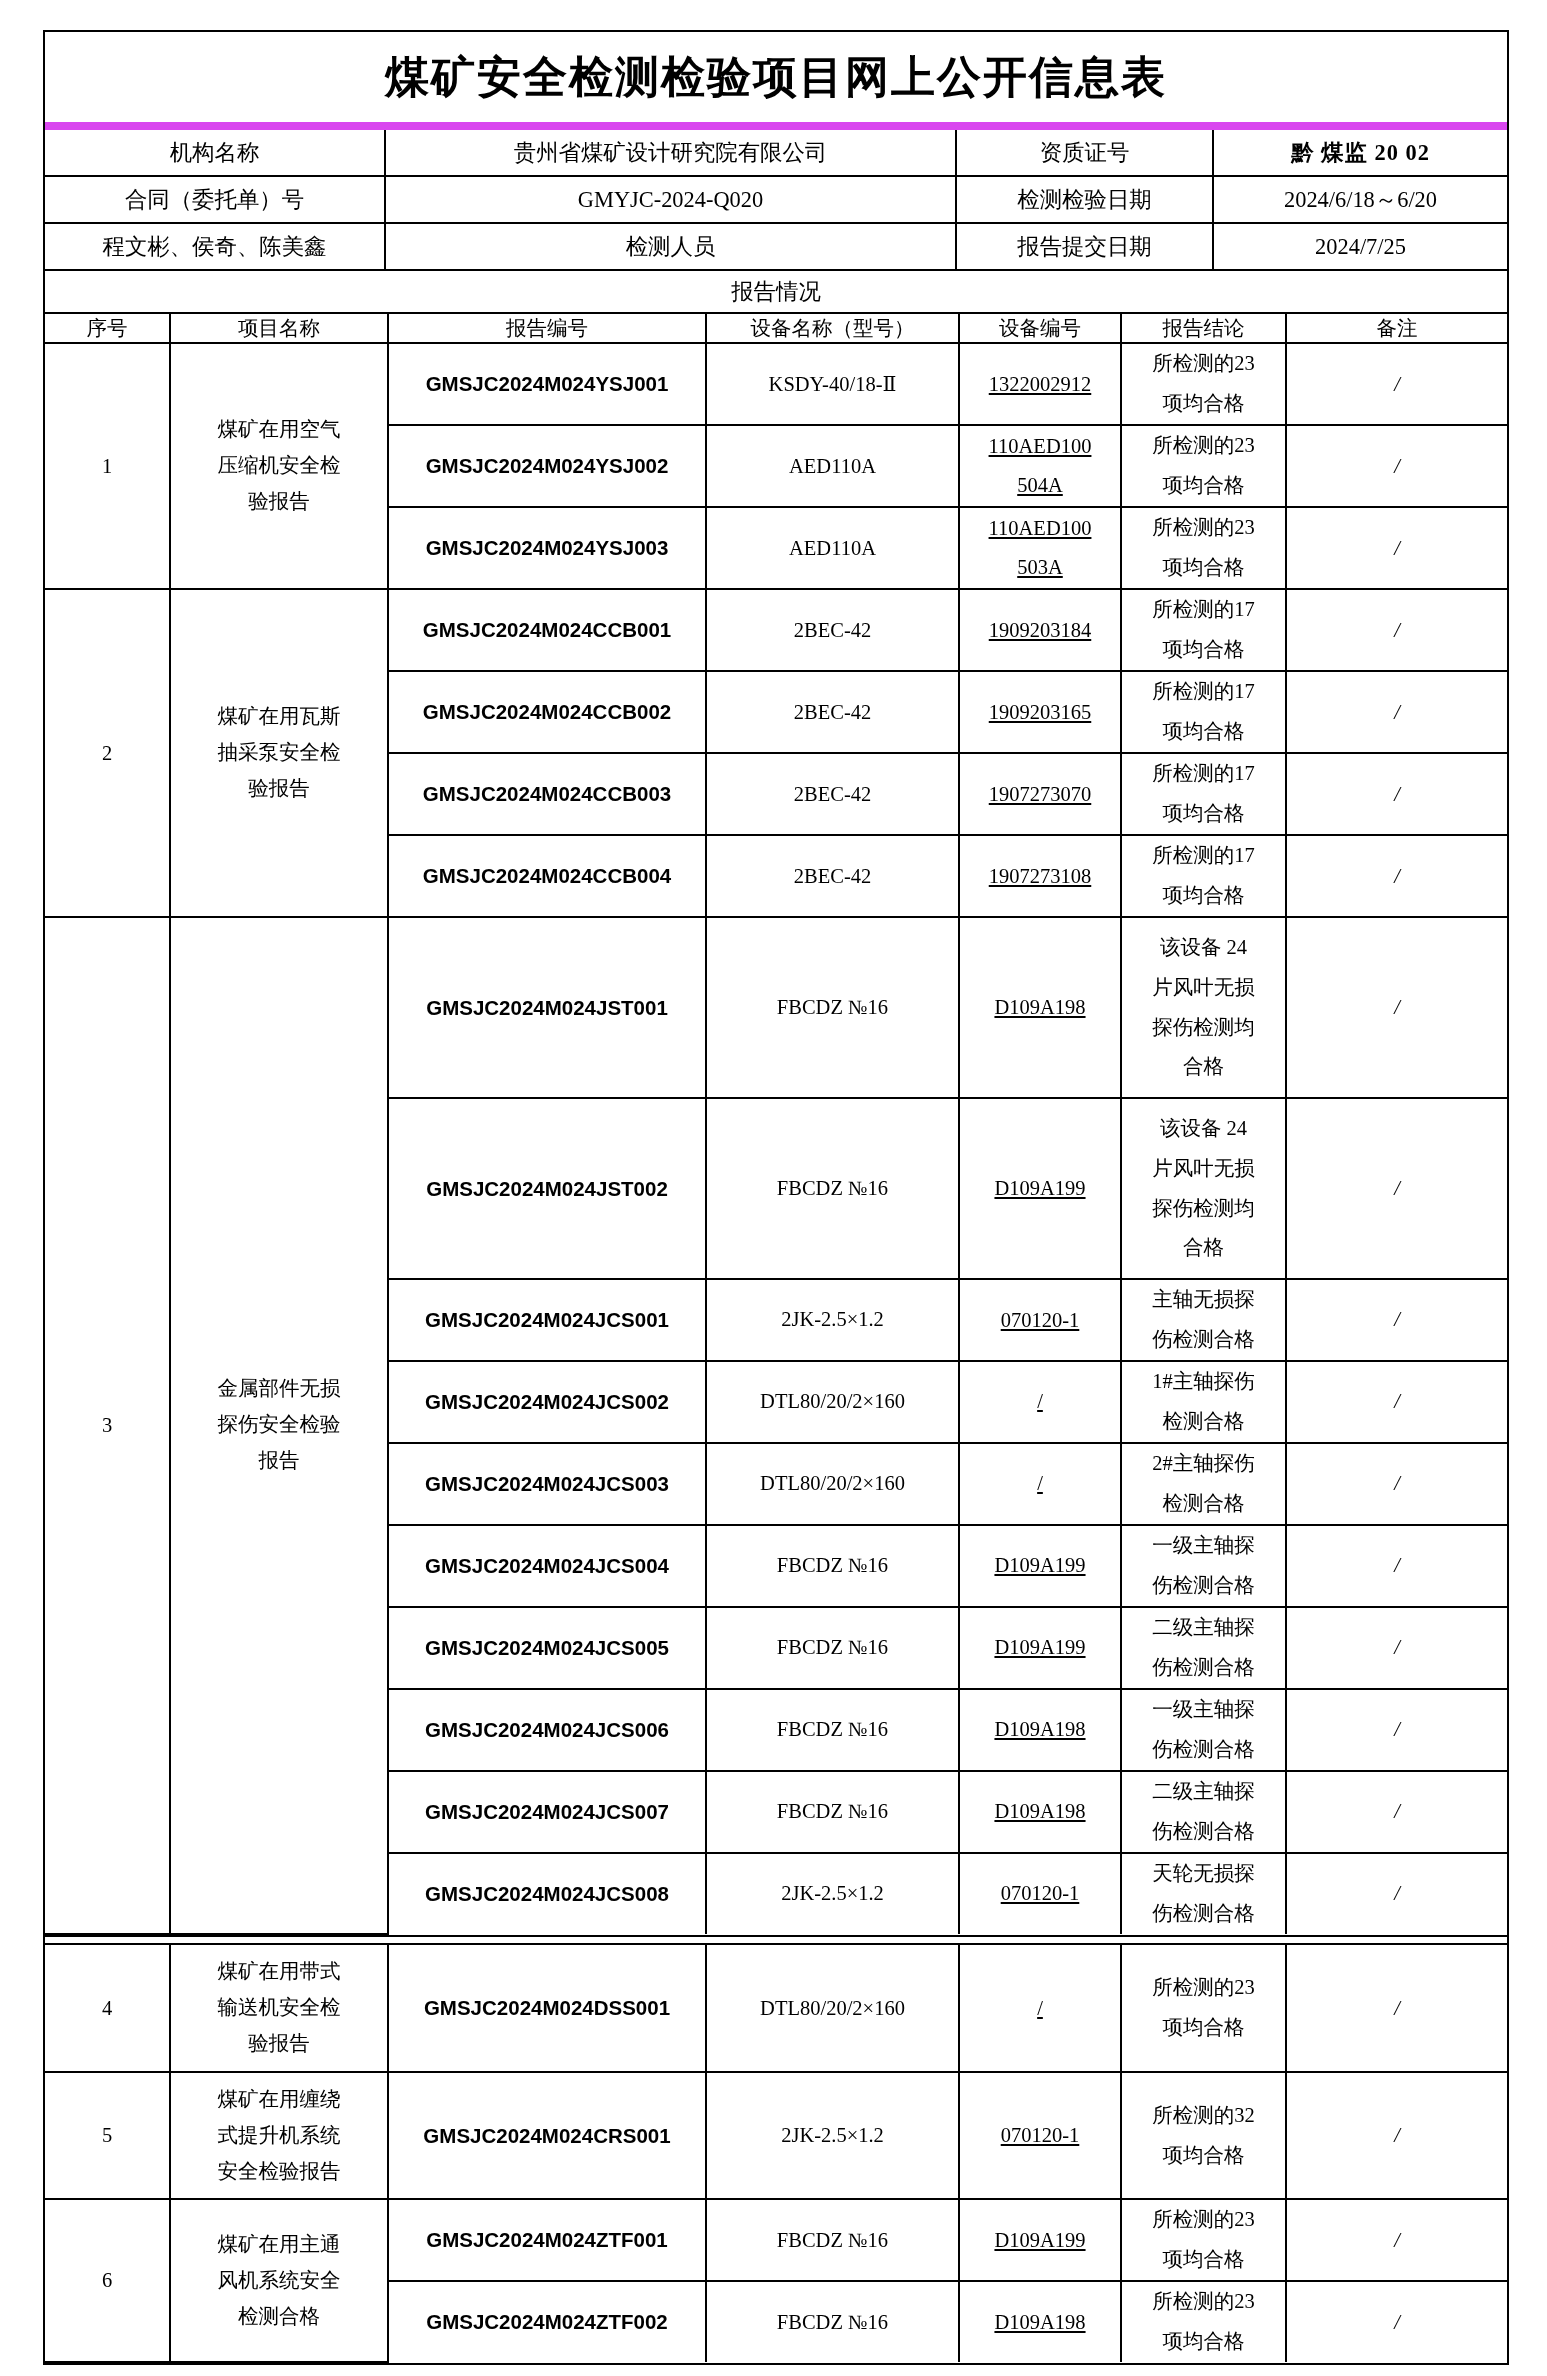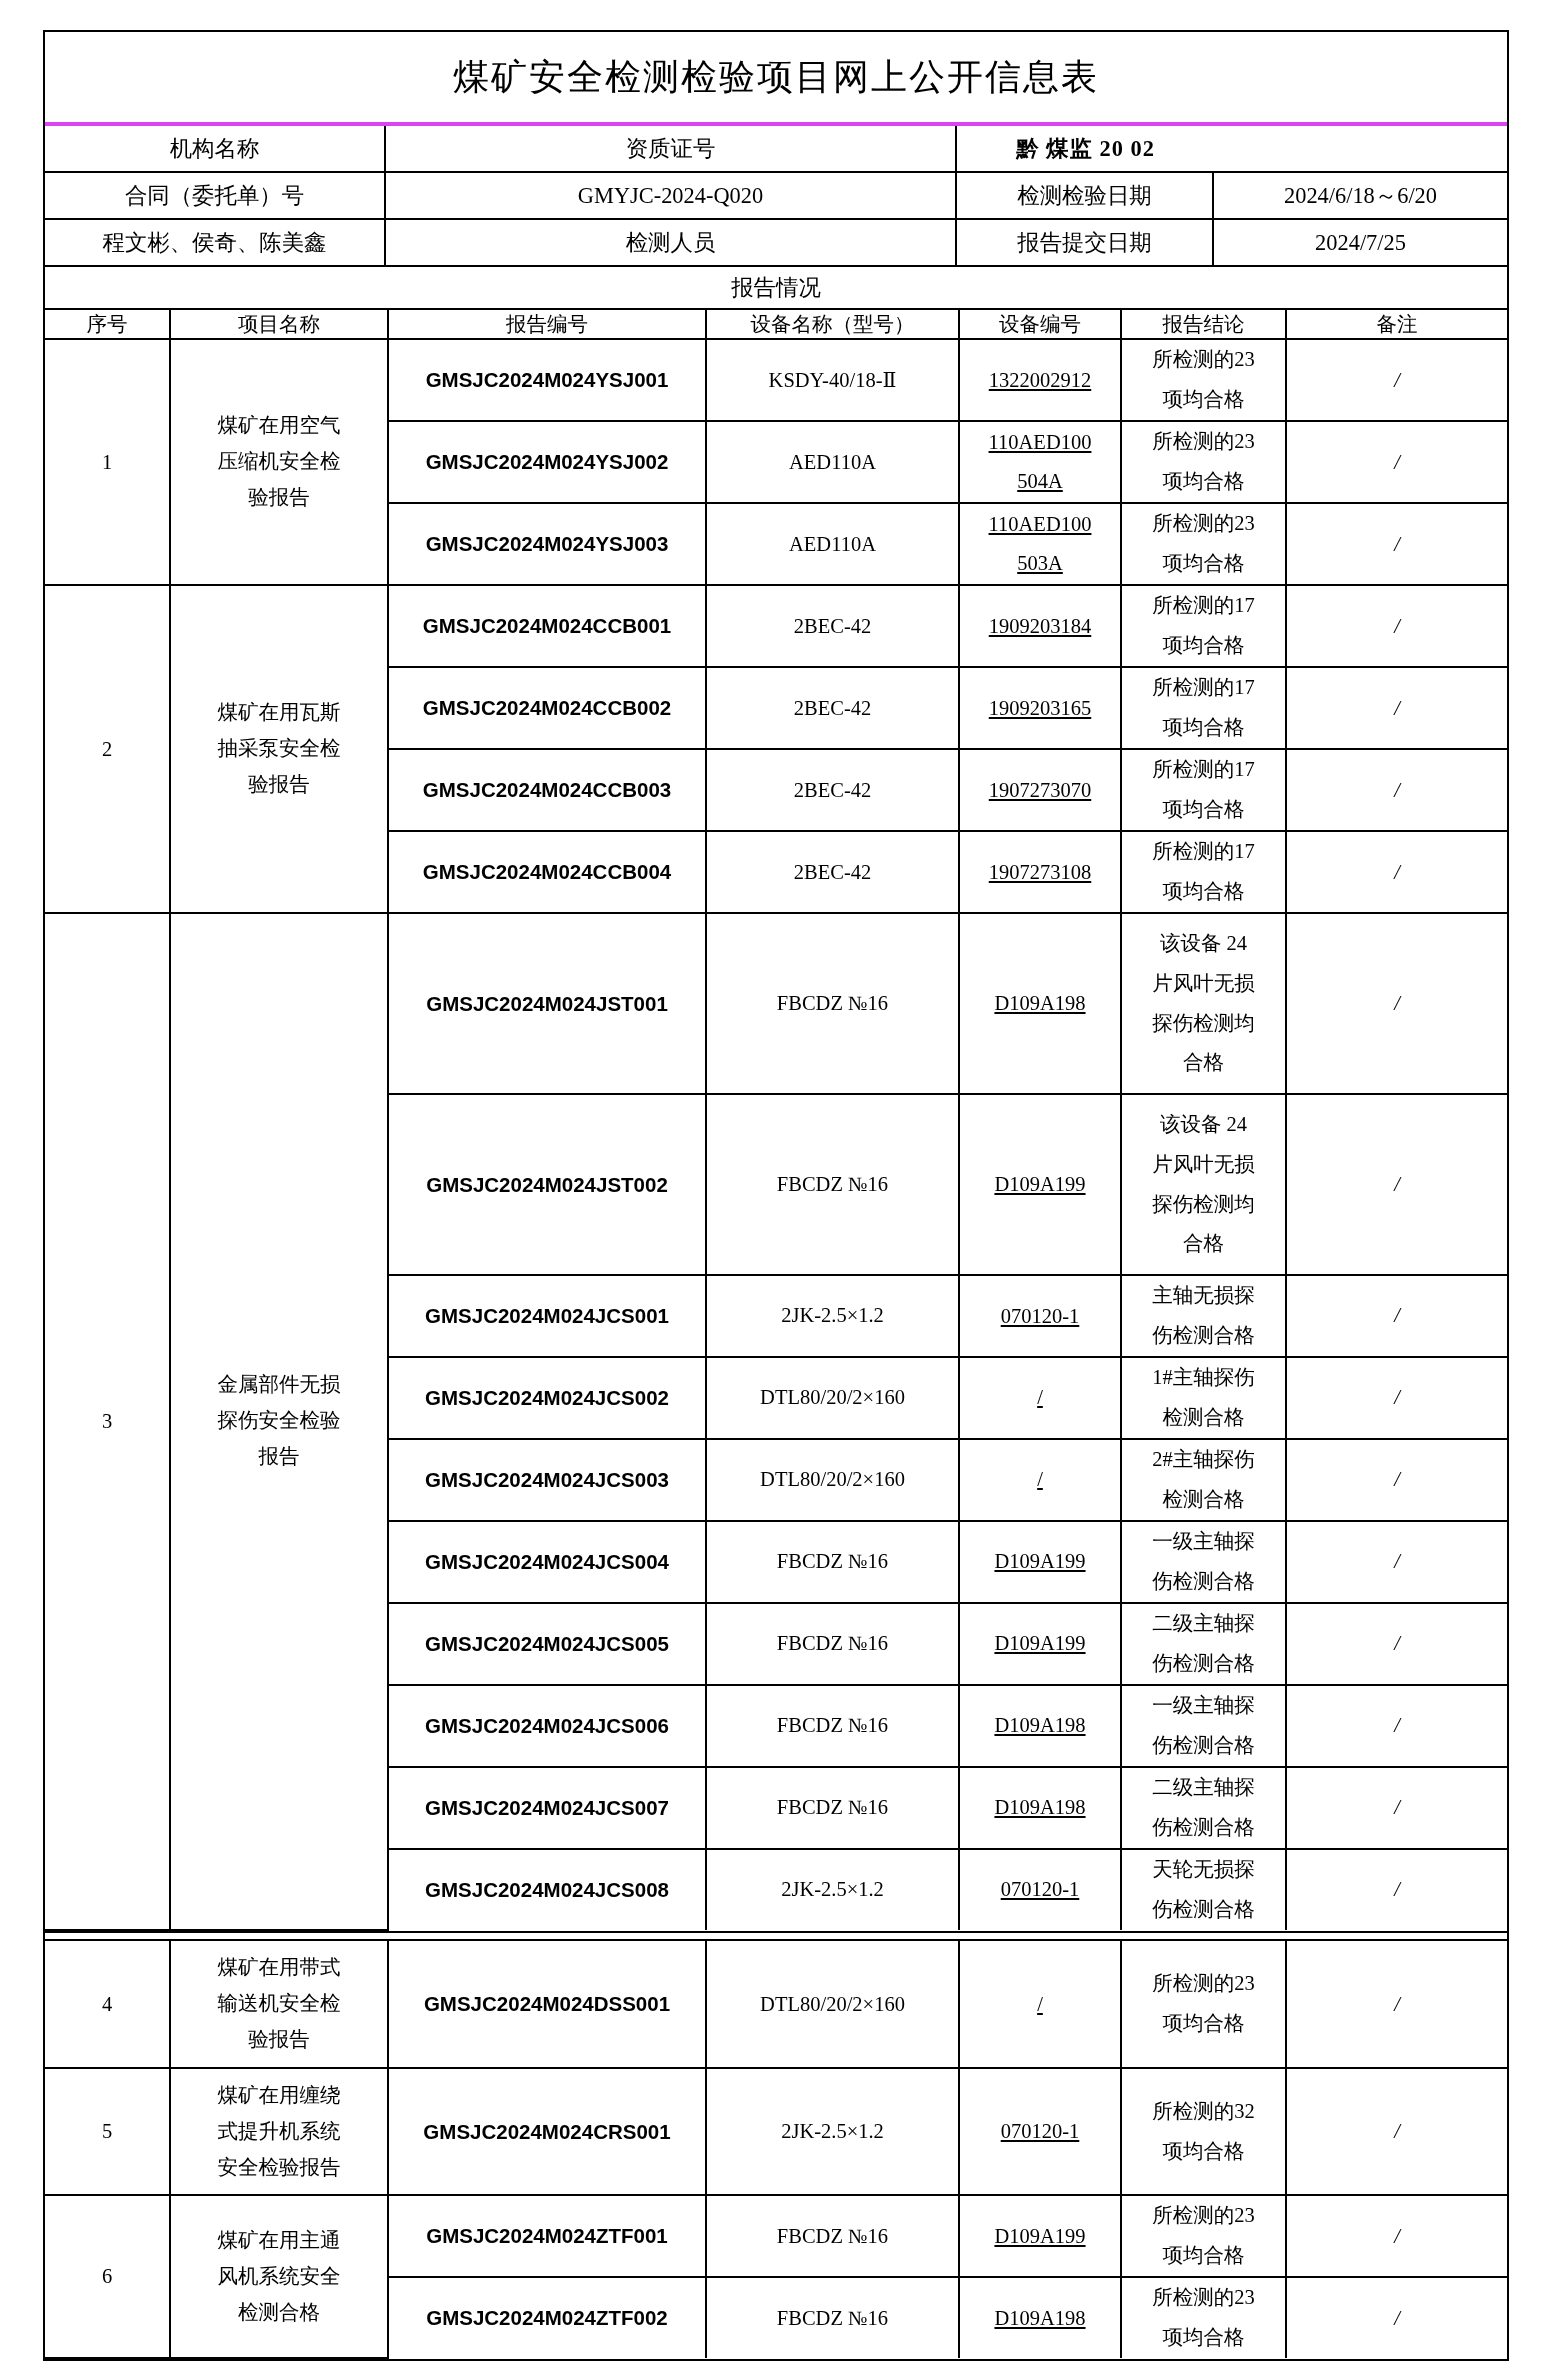--- a/index.html
+++ b/index.html
@@ -1,19 +1,19 @@
 <!DOCTYPE html>
 <html><head>
 <meta charset="utf-8">
 <style>
   html,body{margin:0;padding:0;background:#ffffff;}
   body{width:1548px;height:2377px;font-family:"Liberation Serif","DejaVu Serif",serif;color:#000;}
   .sheet{margin:30px 0 0 43px;width:1462px;border:2.9px solid #000;background:#fff;}
-  .title{height:90px;border-bottom:4px solid #d946ef;display:flex;align-items:center;justify-content:center;
-         font-size:36px;font-weight:normal;letter-spacing:2px;}
+  .title{height:90px;border-bottom:8px solid #d946ef;display:flex;align-items:center;justify-content:center;
+         font-size:44px;font-weight:bold;letter-spacing:2px;}
   .inforow{display:grid;grid-template-columns:341px 571px 257px 293px;border-bottom:2px solid #000;height:45px;}
   .inforow>div{display:flex;align-items:center;justify-content:center;font-size:22.4px;border-right:2px solid #000;}
   .inforow>div:last-child{border-right:none;}
   .cert{font-weight:bold;letter-spacing:1px;}
   .reportbar{height:41px;border-bottom:2px solid #000;display:flex;align-items:center;justify-content:center;font-size:22.4px;}
   table.main{border-collapse:collapse;table-layout:fixed;width:1462px;border:none;}
   table.main td{border:2px solid #000;text-align:center;vertical-align:middle;font-size:20.5px;
                 padding:0 2px;overflow:hidden;}
   table.main td:first-child{border-left:none;}
   table.main td:last-child{border-right:none;}
@@ -31,20 +31,21 @@
 </style>
 </head>
 <body>
 
 <div class="sheet">
 
   <div class="title">煤矿安全检测检验项目网上公开信息表</div>
 
   <div class="inforow">
     <div>机构名称</div>
+    <div>贵州省煤矿设计研究院有限公司</div>
     <div>资质证号</div>
     <div class="cert">黔 煤监 20 02</div>
   </div>
 
   <div class="inforow">
     <div>合同（委托单）号</div>
     <div>GMYJC-2024-Q020</div>
     <div>检测检验日期</div>
     <div>2024/6/18～6/20</div>
   </div>

